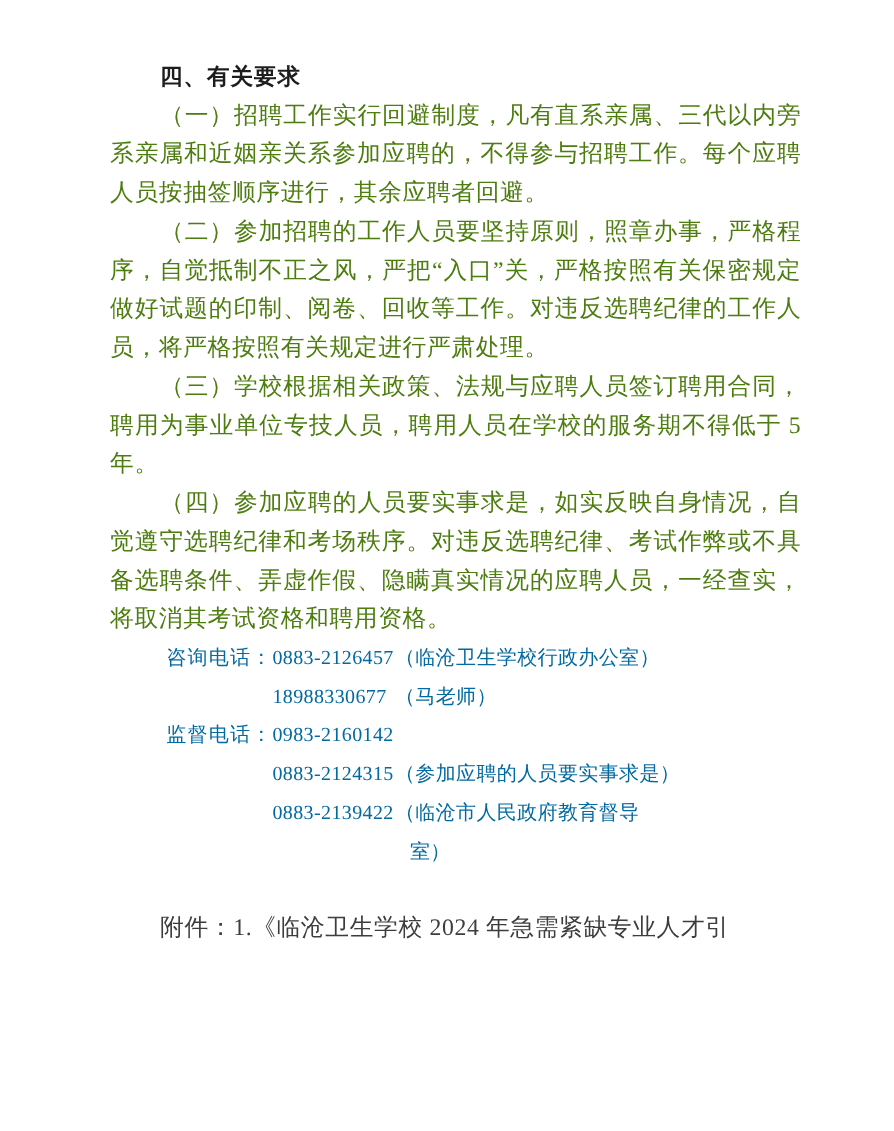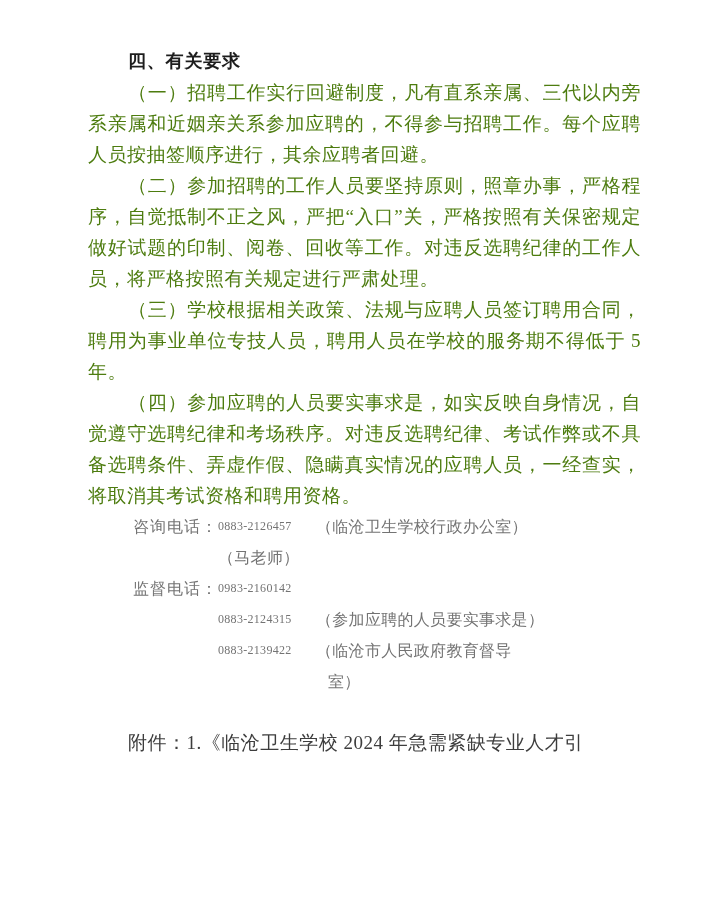--- a/index.html
+++ b/index.html
@@ -37,27 +37,27 @@
     text-indent: 40px;
     color: #4d7c0f;
   }
   .contact-block { margin-left: 45px; }
   .contact-row {
     display: flex;
     align-items: flex-start;
     font-size: 16px;
     letter-spacing: 0.6px;
     line-height: 31px;
-    color: #737373;
+    color: #0369a1;
   }
   .c-label { flex: 0 0 85px; letter-spacing: 1px; }
   .c-phone {
     flex: 0 0 98px;
     font-family: "Liberation Serif", serif;
-    font-size: 12px;
+    font-size: 16px;
     letter-spacing: 0.3px;
   }
   .c-desc { flex: 1 1 auto; letter-spacing: 0.3px; }
   .desc-line { display: block; }
   .desc-line2 { display: block; padding-left: 12px; }
   .attachment {
     margin: 30px 0 0 0;
     padding-left: 40px;
     font-size: 19px;
     letter-spacing: 0.5px;
@@ -94,20 +94,21 @@
       <div class="contact-row">
         <span class="c-label">咨询电话：</span>
         <span class="c-phone">0883-2126457</span>
         <span class="c-desc">
           <span class="desc-line">（临沧卫生学校行政办公室）</span>
         </span>
       </div>
 
       <div class="contact-row">
         <span class="c-label"></span>
+        <span class="c-phone">18988330677</span>
         <span class="c-desc">
           <span class="desc-line">（马老师）</span>
         </span>
       </div>
 
       <div class="contact-row">
         <span class="c-label">监督电话：</span>
         <span class="c-phone">0983-2160142</span>
       </div>
 

